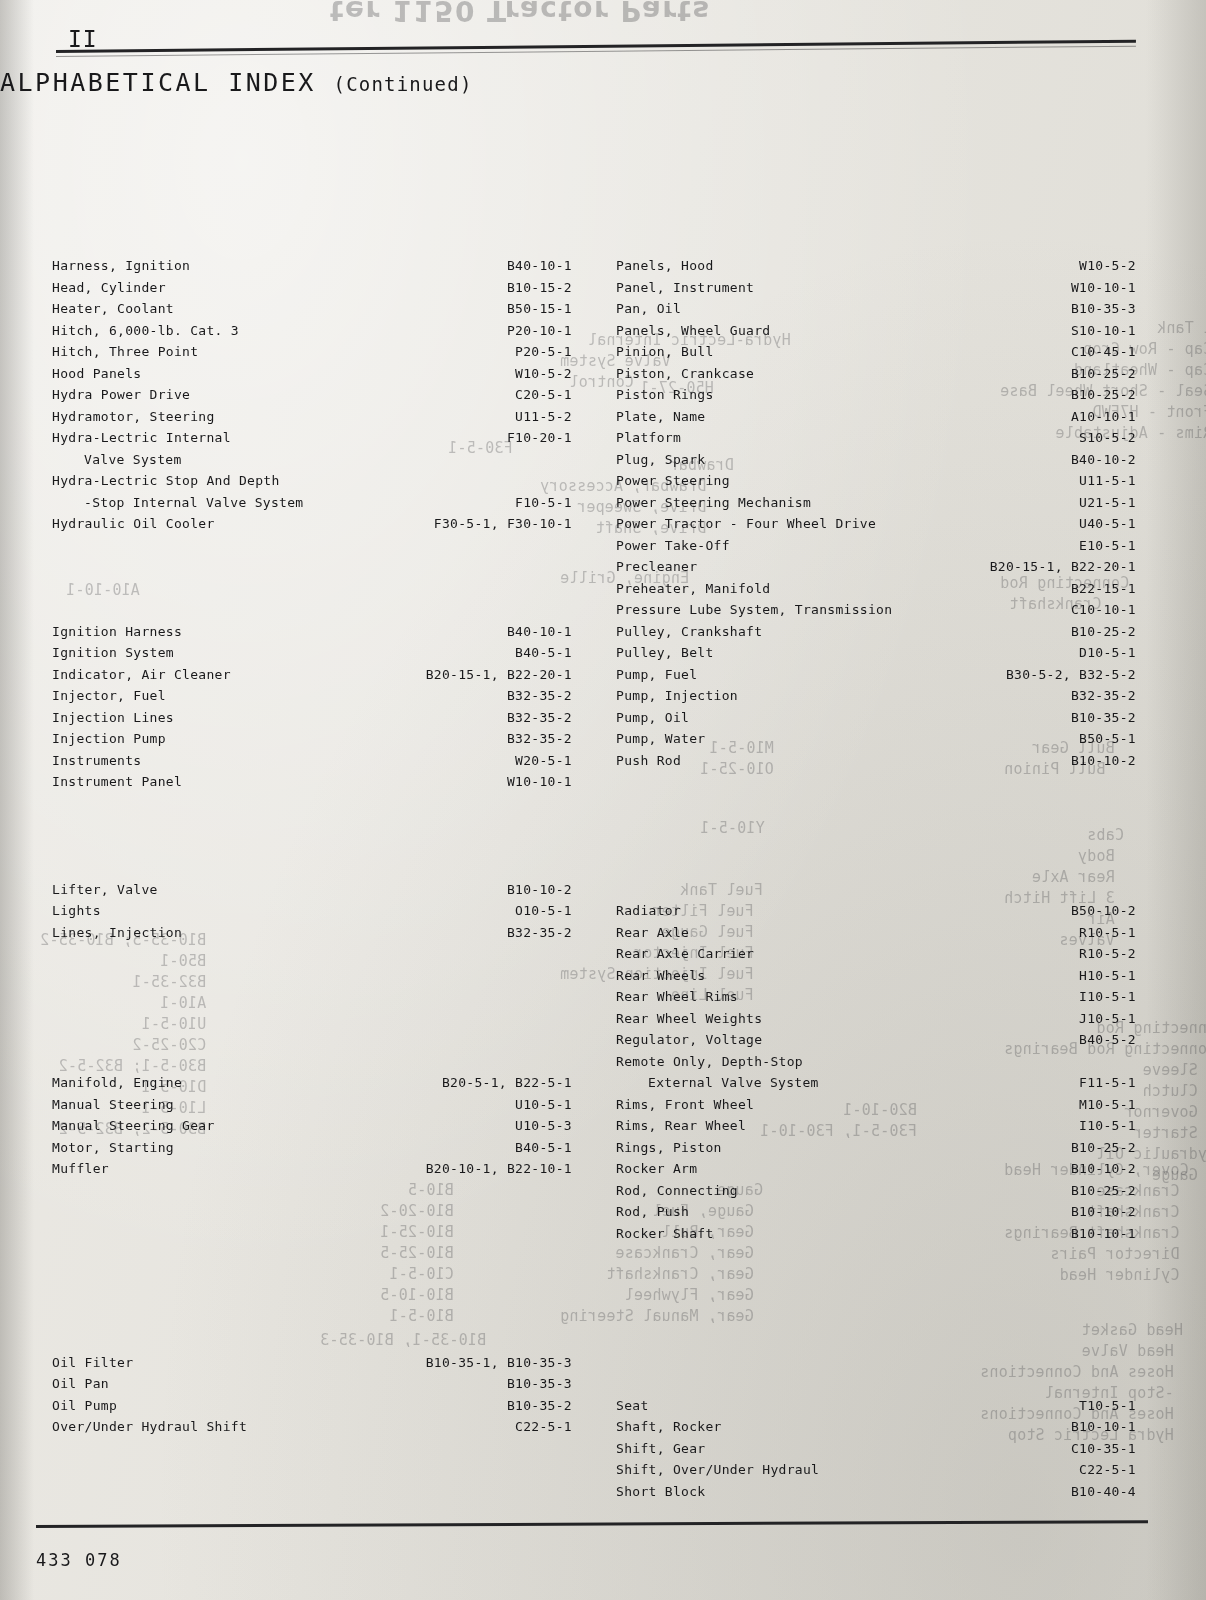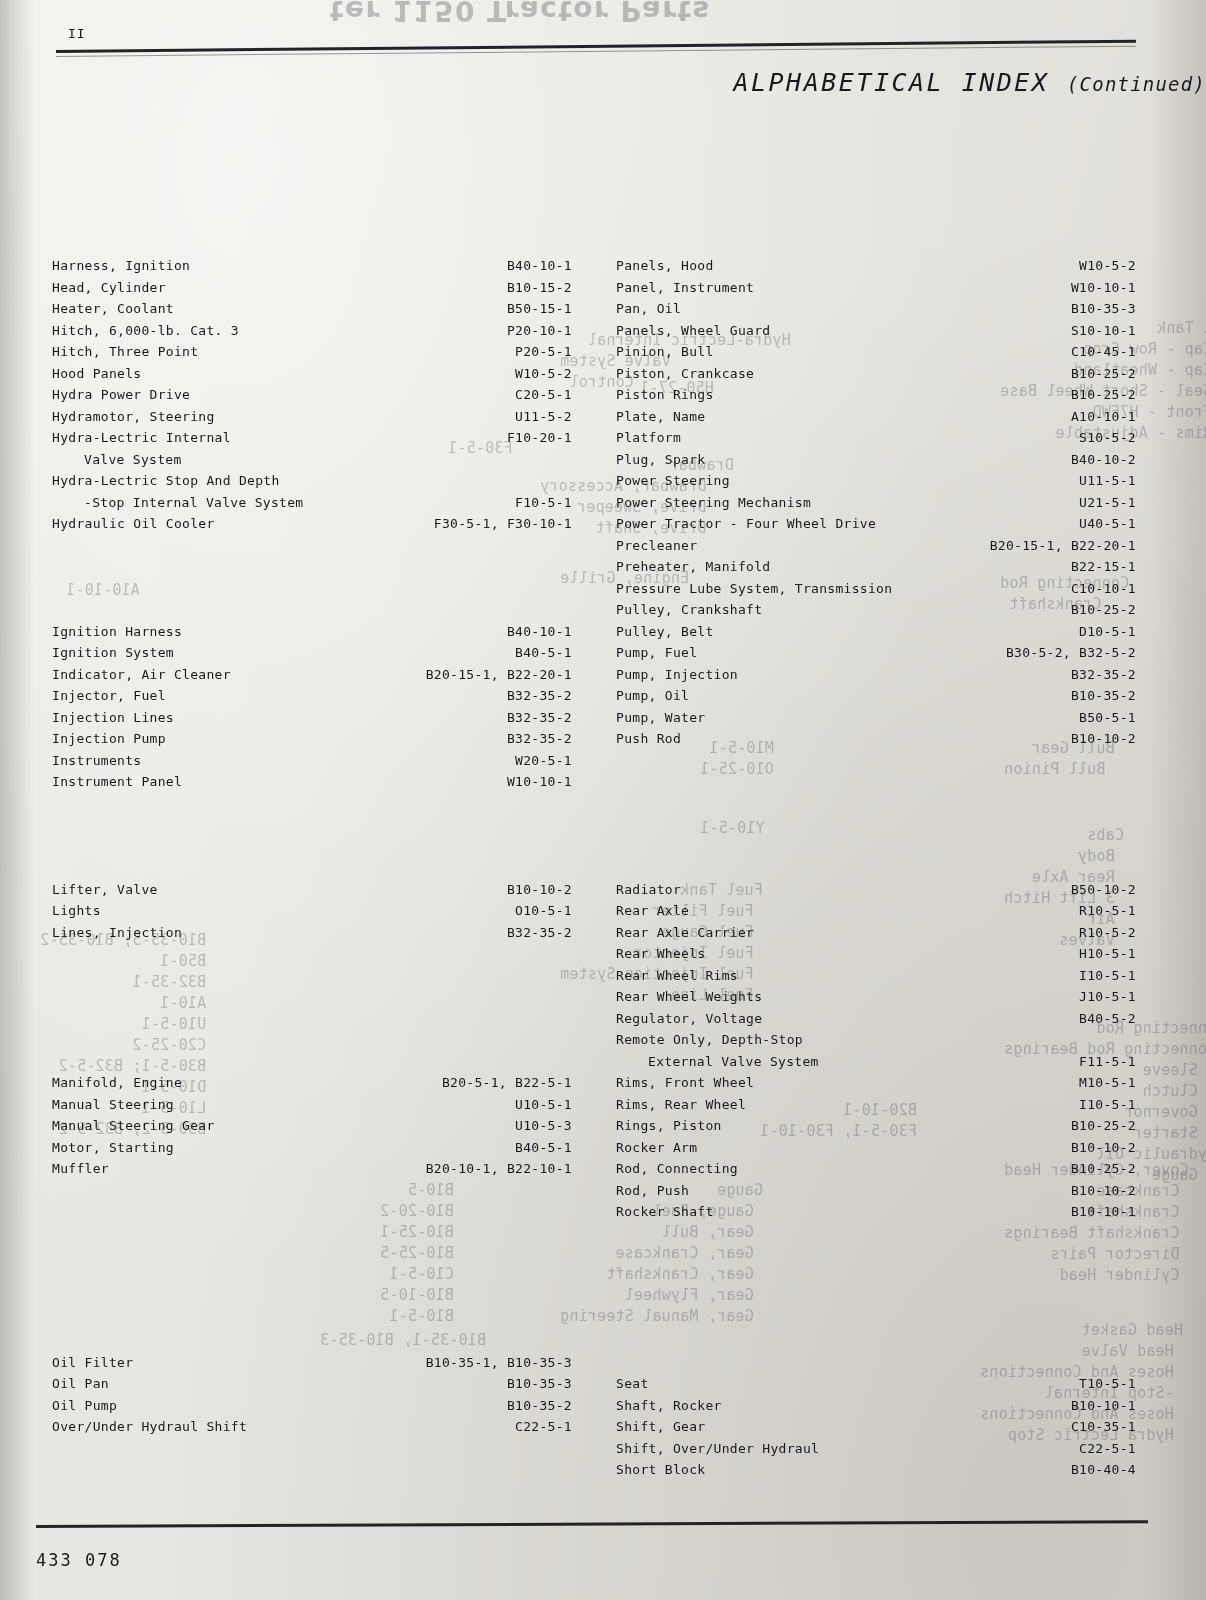--- a/index.html
+++ b/index.html
@@ -39,21 +39,21 @@
     width: 60px;
     background: linear-gradient(270deg, rgba(120,118,110,0.28), rgba(255,255,255,0));
     pointer-events: none;
   }
 
   
   .folio {
     position: absolute;
     left: 68px;
     top: 26px;
-    font-size: 13px;
+    font-size: 23px;
     letter-spacing: 1px;
   }
   .rule-top {
     position: absolute;
     left: 56px;
     top: 50px;
     width: 1080px;
     height: 3px;
     background: #232325;
     transform: rotate(-0.55deg);
@@ -79,24 +79,23 @@
     letter-spacing: 1.5px;
     color: rgba(60,60,62,0.30);
     transform: scaleY(-1);
     pointer-events: none;
   }
   .page-title {
     position: absolute;
     top: 68px;
     left: 0;
     width: 100%;
-    text-align: right;
+    text-align: left;
     font-size: 25px;
     letter-spacing: 2.5px;
-    font-style: italic;
   }
   .page-title .cont {
     font-size: 19px;
     letter-spacing: 1.2px;
   }
 
   
   .col {
     position: absolute;
     top: 255px;
@@ -450,20 +449,24 @@
       </div>
       <div class="entry">
         <span class="name">Power Steering Mechanism</span>
         <span class="code">U21-5-1</span>
       </div>
       <div class="entry">
         <span class="name">Power Tractor - Four Wheel Drive</span>
         <span class="code">U40-5-1</span>
       </div>
       <div class="entry">
+        <span class="name">Power Take-Off</span>
+        <span class="code">E10-5-1</span>
+      </div>
+      <div class="entry">
         <span class="name">Precleaner</span>
         <span class="code">B20-15-1, B22-20-1</span>
       </div>
       <div class="entry">
         <span class="name">Preheater, Manifold</span>
         <span class="code">B22-15-1</span>
       </div>
       <div class="entry">
         <span class="name">Pressure Lube System, Transmission</span>
         <span class="code">C10-10-1</span>

